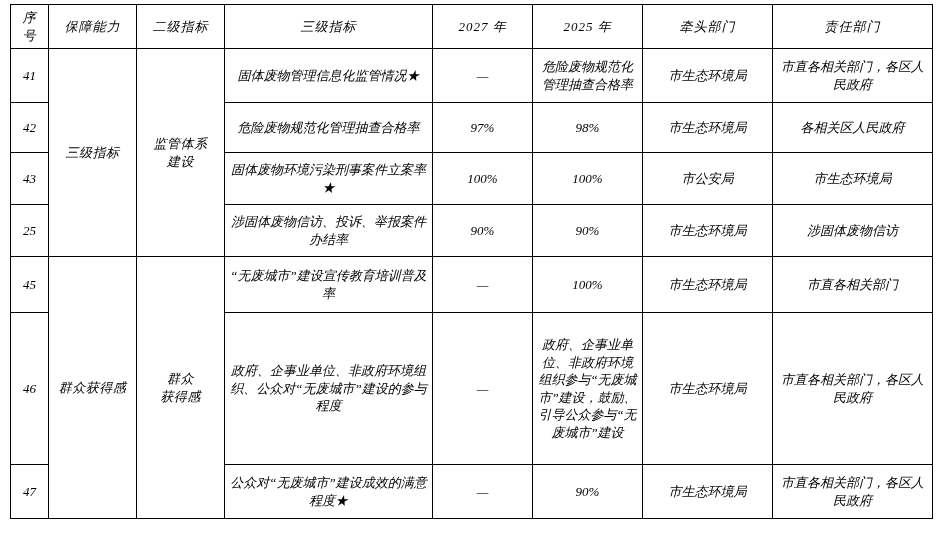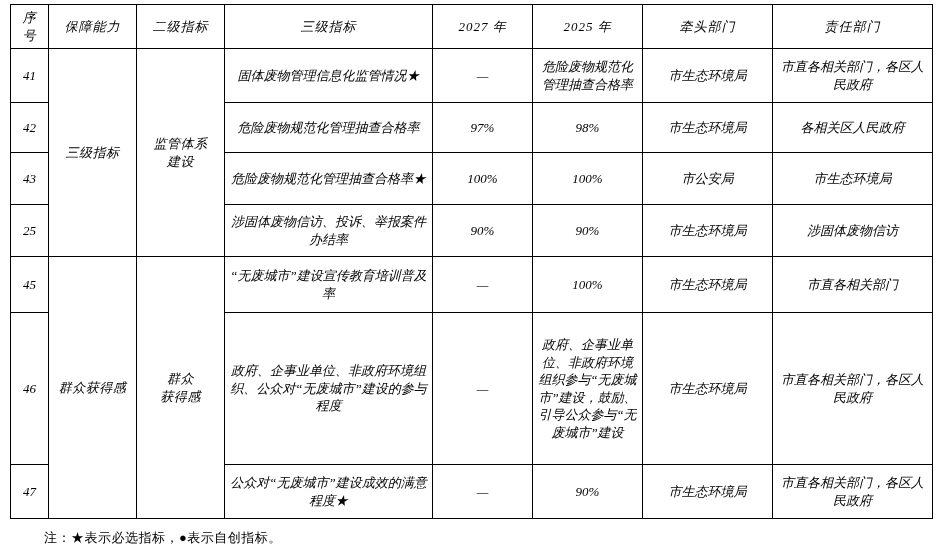--- a/index.html
+++ b/index.html
@@ -120,21 +120,21 @@
         <td class="seq-cell">42</td>
         <td class="l3-cell">危险废物规范化管理抽查合格率</td>
         <td class="val-cell">97%</td>
         <td class="val-cell">98%</td>
         <td class="val-cell">市生态环境局</td>
         <td class="val-cell">各相关区人民政府</td>
       </tr>
 
       <tr style="height:52px;">
         <td class="seq-cell">43</td>
-        <td class="l3-cell">危险废物规范化管理抽查合格率★</td>
+        <td class="l3-cell">固体废物环境污染刑事案件立案率★</td>
         <td class="val-cell">100%</td>
         <td class="val-cell">100%</td>
         <td class="val-cell">市公安局</td>
         <td class="val-cell">市生态环境局</td>
       </tr>
 
       <tr style="height:52px;">
         <td class="seq-cell">25</td>
         <td class="l3-cell">涉固体废物信访、投诉、举报案件办结率</td>
         <td class="val-cell">90%</td>
@@ -168,15 +168,14 @@
         <td class="l3-cell">公众对“无废城市”建设成效的满意程度★</td>
         <td class="val-cell">—</td>
         <td class="val-cell">90%</td>
         <td class="val-cell">市生态环境局</td>
         <td class="narrow-text">市直各相关部门，各区人民政府</td>
       </tr>
 
     </tbody>
   </table>
 
-  <div class="note">注：★表示必选指标，●表示自创指标。</div>
 
 </div>
 
 </body></html>

